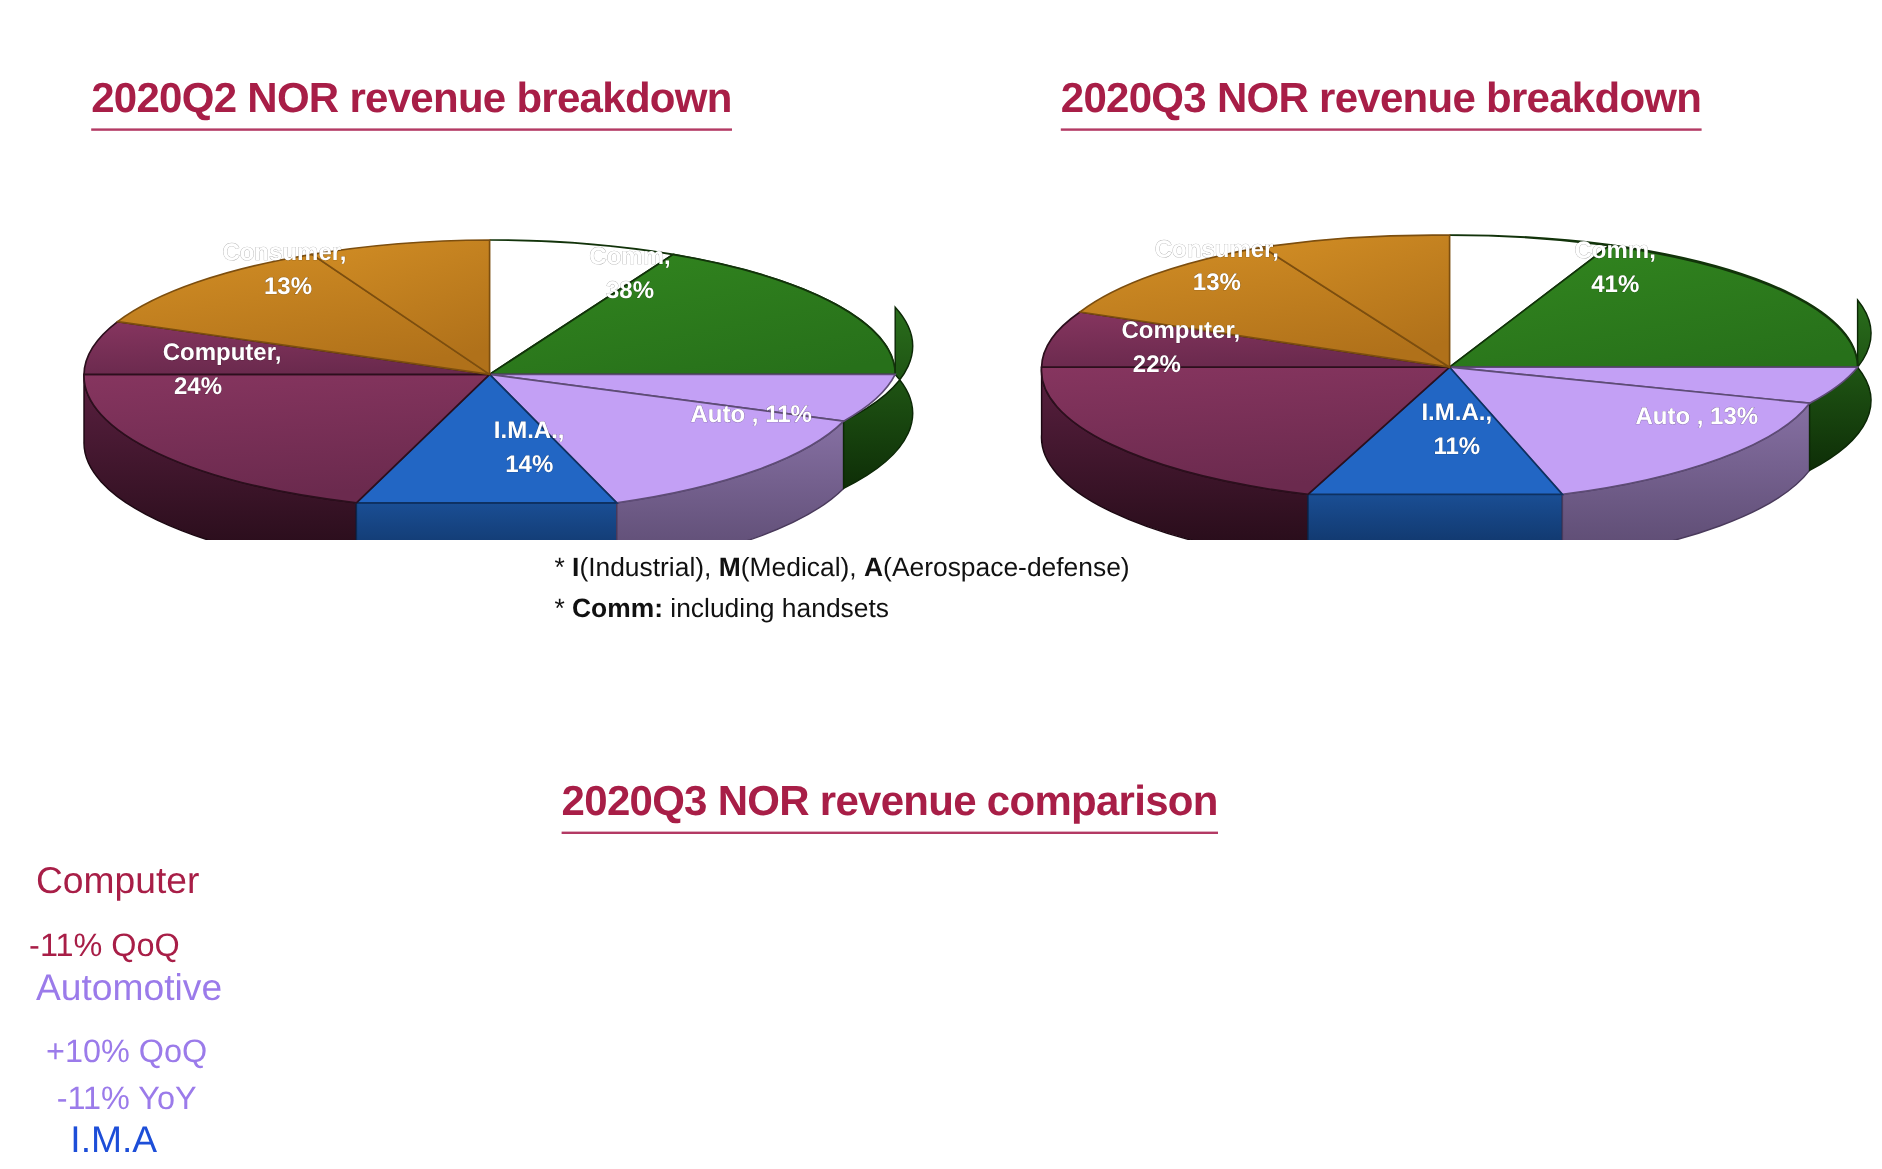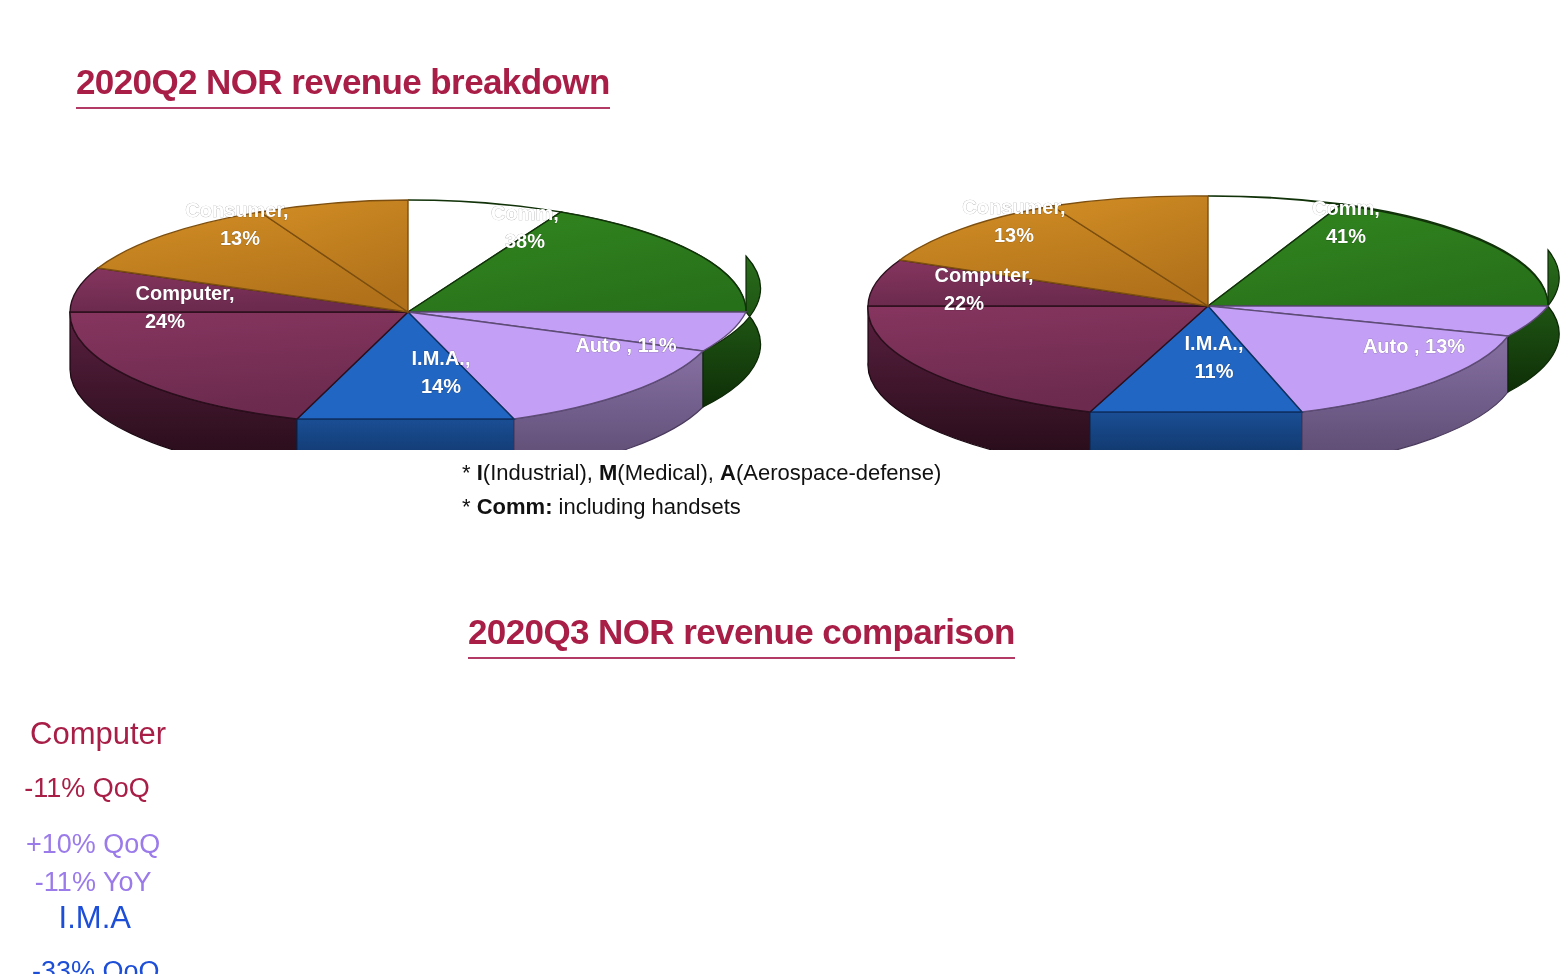--- a/index.html
+++ b/index.html
@@ -33,21 +33,21 @@
     white-space: nowrap;
     padding-bottom: 5px;
     border-bottom: 2px solid #B33A64;
   }
   #title-q2 { left: 76px;  top: 62px; }
   #title-q3 { left: 884px; top: 62px; }
 
   #title-comparison {
     position: absolute;
     left: 468px;
-    top: 612px;
+    top: 648px;
     font-family: "Liberation Sans", sans-serif;
     font-weight: bold;
     font-size: 35px;
     letter-spacing: -0.6px;
     color: #A81E47;
     white-space: nowrap;
     padding-bottom: 5px;
     border-bottom: 2px solid #B33A64;
   }
 
@@ -192,20 +192,21 @@
       <text class="slice-label" x="578" y="192">Auto , 11%</text>
       <text class="slice-label" x="393" y="205">I.M.A.,</text>
       <text class="slice-label" x="393" y="233">14%</text>
       <text class="slice-label" x="137" y="140">Computer,</text>
       <text class="slice-label" x="117" y="168">24%</text>
       <text class="slice-label" x="189" y="57">Consumer,</text>
       <text class="slice-label" x="192" y="85">13%</text>
     </svg>
   </div>
 
+  <div class="chart-title" id="title-q3">2020Q3 NOR revenue breakdown</div>
 
   <div class="pie-wrap" id="pie-q3">
     <svg class="pie-svg" viewBox="0 0 720 290">
       <defs>
         <linearGradient id="g-green-side-b" x1="0" y1="0" x2="0" y2="1">
           <stop offset="0%" stop-color="#2A6E1C"></stop>
             <stop offset="100%" stop-color="#0E2E07"></stop>
         </linearGradient>
         <linearGradient id="g-purple-side-b" x1="0" y1="0" x2="0" y2="1">
           <stop offset="0%" stop-color="#8670A3"></stop>
@@ -283,20 +284,21 @@
   <div id="comparison-row">
 
     <div class="cmp-col" id="cmp-col-computer" style="color: rgb(168, 30, 71);">
       <div class="cmp-name">Computer</div>
       <div class="cmp-qoq">-11% QoQ</div>
     </div>
 
 
 
     <div class="cmp-col" id="cmp-col-automotive" style="color: rgb(155, 123, 234);">
+      <div class="cmp-name">Automotive</div>
       <div class="cmp-qoq">+10% QoQ</div>
       <div class="cmp-yoy">-11% YoY</div>
     </div>
 
     <div class="cmp-col" id="cmp-col-ima" style="color: #1d4ed8;">
       <div class="cmp-name">I.M.A</div>
       <div class="cmp-qoq">-33% QoQ</div>
     </div>
 
   </div>

